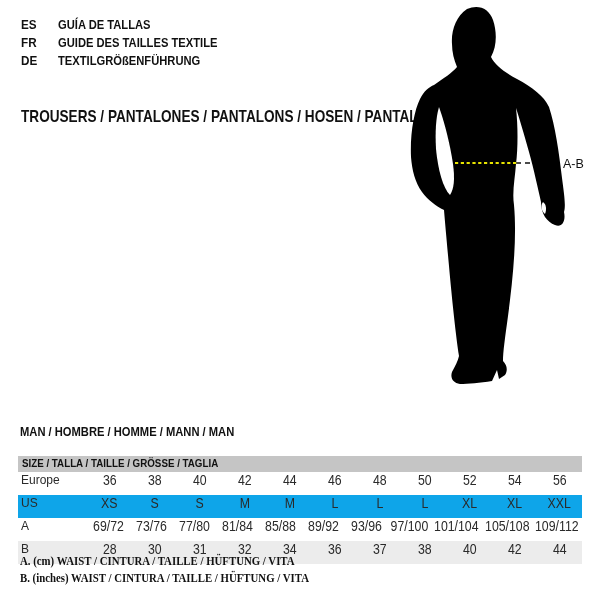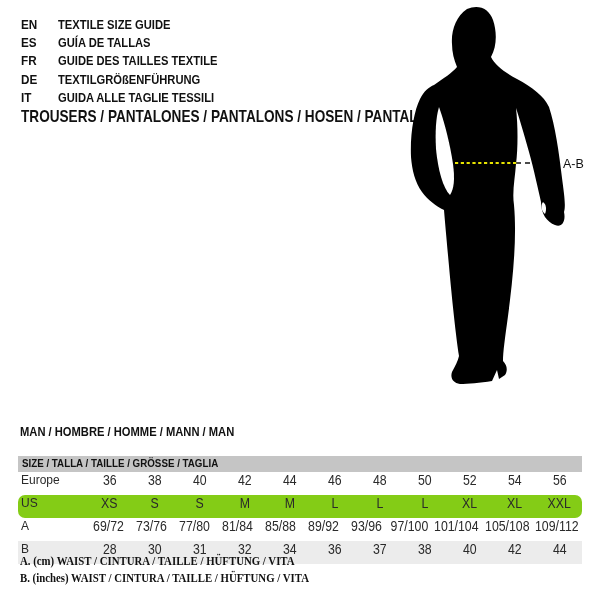--- a/index.html
+++ b/index.html
@@ -28,38 +28,30 @@
   .t-cell{flex:1;text-align:center;font-size:14px;}
   .t-cell .cx{display:inline-block;transform:scaleX(.88);white-space:nowrap;}
   .footnotes{position:absolute;left:20px;top:552px;font-family:Liberation Serif, serif;}
   .footnote{font-size:13.5px;font-weight:bold;line-height:17.4px;white-space:nowrap;transform:scaleX(.8);transform-origin:0 50%;}
 </style>
 </head>
 <body>
 
 <div class="lang-list">
   <div class="lang-row">
-    <span class="lang-code">EN</span>
-    <span class="lang-label">TEXTILE SIZE GUIDE</span>
-  </div>
-  <div class="lang-row">
     <span class="lang-code">ES</span>
     <span class="lang-label">GUÍA DE TALLAS</span>
   </div>
   <div class="lang-row">
     <span class="lang-code">FR</span>
     <span class="lang-label">GUIDE DES TAILLES TEXTILE</span>
   </div>
   <div class="lang-row">
     <span class="lang-code">DE</span>
     <span class="lang-label">TEXTILGRÖßENFÜHRUNG</span>
-  </div>
-  <div class="lang-row">
-    <span class="lang-code">IT</span>
-    <span class="lang-label">GUIDA ALLE TAGLIE TESSILI</span>
   </div>
 </div>
 
 <div class="category-title">TROUSERS / PANTALONES / PANTALONS / HOSEN / PANTALONI</div>
 
 <svg class="figure-svg" width="190" height="400" viewBox="410 0 190 400" xmlns="http://www.w3.org/2000/svg">
 
   <line x1="516" y1="163" x2="561" y2="163" stroke="#111111" stroke-width="1.4" stroke-dasharray="5 4"></line>
 
   <path fill="#000000" d="
@@ -122,21 +114,21 @@
     <div class="t-cell"><span class="cx">42</span></div>
     <div class="t-cell"><span class="cx">44</span></div>
     <div class="t-cell"><span class="cx">46</span></div>
     <div class="t-cell"><span class="cx">48</span></div>
     <div class="t-cell"><span class="cx">50</span></div>
     <div class="t-cell"><span class="cx">52</span></div>
     <div class="t-cell"><span class="cx">54</span></div>
     <div class="t-cell"><span class="cx">56</span></div>
   </div>
 
-  <div class="t-row" style="background:#84cc16;border-radius:7px;">
+  <div class="t-row" style="background:#0ea5e9;">
     <div class="t-label">US</div>
     <div class="t-cell"><span class="cx">XS</span></div>
     <div class="t-cell"><span class="cx">S</span></div>
     <div class="t-cell"><span class="cx">S</span></div>
     <div class="t-cell"><span class="cx">M</span></div>
     <div class="t-cell"><span class="cx">M</span></div>
     <div class="t-cell"><span class="cx">L</span></div>
     <div class="t-cell"><span class="cx">L</span></div>
     <div class="t-cell"><span class="cx">L</span></div>
     <div class="t-cell"><span class="cx">XL</span></div>

